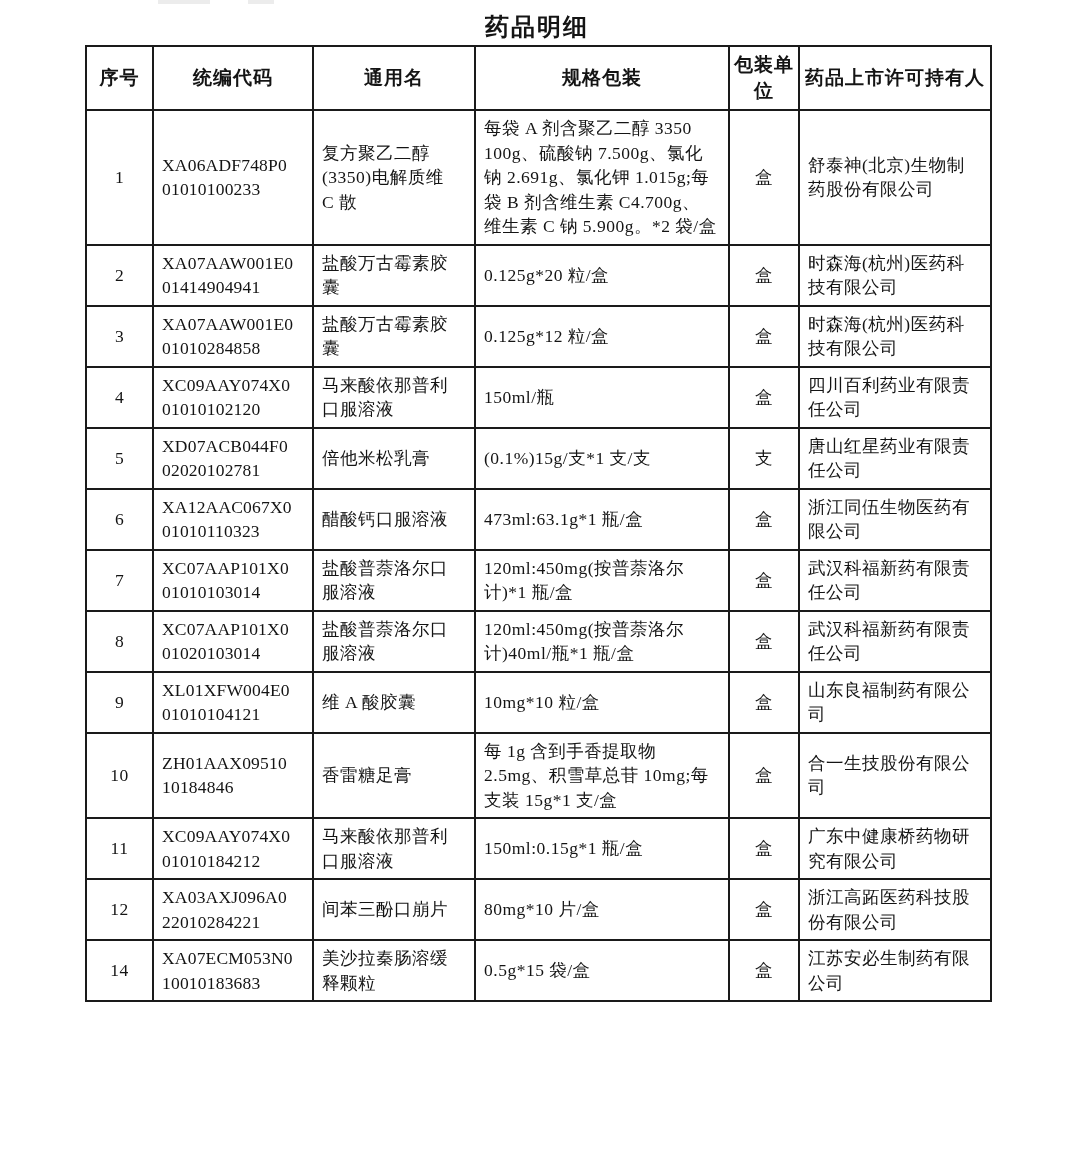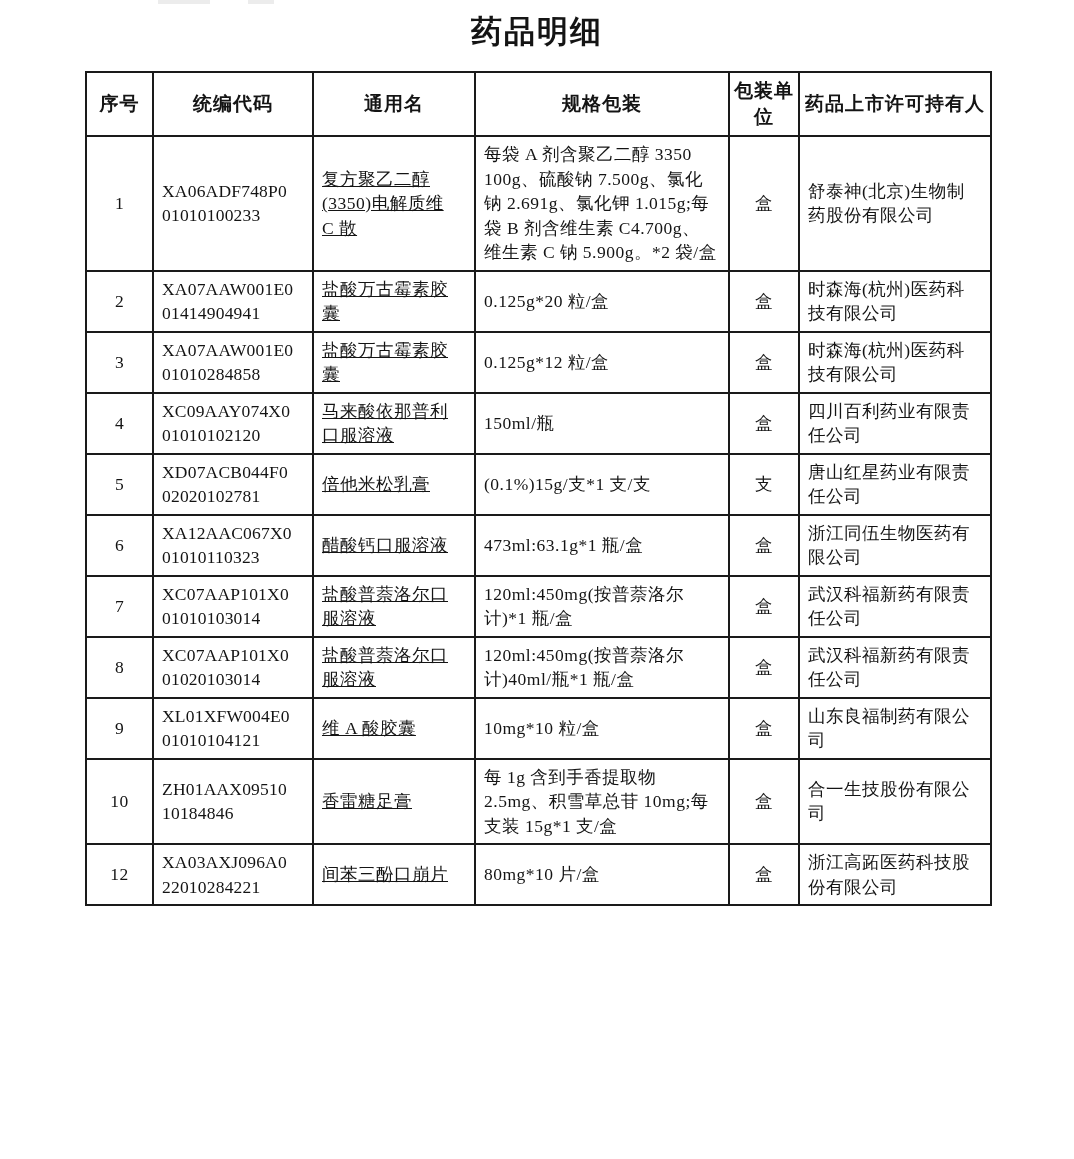--- a/index.html
+++ b/index.html
@@ -29,29 +29,29 @@
     background: #ececec;
     height: 4px;
     vertical-align: top;
   }
   .top-artifact .a1 { width: 52px; margin-right: 38px; }
   .top-artifact .a2 { width: 26px; }
   h1.doc-title {
     margin: 0;
     padding-top: 11px;
     text-align: center;
-    font-size: 31px;
+    font-size: 24px;
     font-weight: bold;
     letter-spacing: 2px;
   }
   table.drug-table {
     border-collapse: collapse;
     table-layout: fixed;
     width: 905px;
-    margin: 18px 0 0 85px;
+    margin: 2px 0 0 85px;
   }
   .drug-table th, .drug-table td {
     border: 2px solid #1a1a1a;
     vertical-align: middle;
     word-wrap: break-word;
   }
   .drug-table th {
     font-size: 19px;
     font-weight: bold;
     text-align: center;
@@ -65,21 +65,21 @@
     line-height: 24.5px;
     padding: 5px 8px;
     height: 48px;
     letter-spacing: 0.5px;
   }
   td.c-no, td.c-unit {
     text-align: center;
     padding: 5px 2px;
   }
   td.c-code { letter-spacing: 0.2px; }
-  td.c-name { padding-right: 26px; text-decoration: underline; }
+  td.c-name { padding-right: 26px; }
   td.c-spec { padding-right: 10px; }
   td.c-holder { padding-right: 20px; }
 </style>
 </head>
 <body>
 
 <div class="page">
 
   <div class="top-artifact">
     <span class="a1"></span><span class="a2"></span>
@@ -181,23 +181,39 @@
         </tr>
         <tr>
           <td class="c-no">10</td>
           <td class="c-code">ZH01AAX09510 10184846</td>
           <td class="c-name">香雷糖足膏</td>
           <td class="c-spec">每 1g 含到手香提取物 2.5mg、积雪草总苷 10mg;每支装 15g*1 支/盒</td>
           <td class="c-unit">盒</td>
           <td class="c-holder">合一生技股份有限公司</td>
         </tr>
         <tr>
+          <td class="c-no">11</td>
+          <td class="c-code">XC09AAY074X0 01010184212</td>
+          <td class="c-name">马来酸依那普利口服溶液</td>
+          <td class="c-spec">150ml:0.15g*1 瓶/盒</td>
+          <td class="c-unit">盒</td>
+          <td class="c-holder">广东中健康桥药物研究有限公司</td>
+        </tr>
+        <tr>
           <td class="c-no">12</td>
           <td class="c-code">XA03AXJ096A0 22010284221</td>
           <td class="c-name">间苯三酚口崩片</td>
           <td class="c-spec">80mg*10 片/盒</td>
           <td class="c-unit">盒</td>
           <td class="c-holder">浙江高跖医药科技股份有限公司</td>
         </tr>
+        <tr>
+          <td class="c-no">14</td>
+          <td class="c-code">XA07ECM053N0 10010183683</td>
+          <td class="c-name">美沙拉秦肠溶缓释颗粒</td>
+          <td class="c-spec">0.5g*15 袋/盒</td>
+          <td class="c-unit">盒</td>
+          <td class="c-holder">江苏安必生制药有限公司</td>
+        </tr>
       </tbody>
   </table>
 
 </div>
 
 </body></html>

